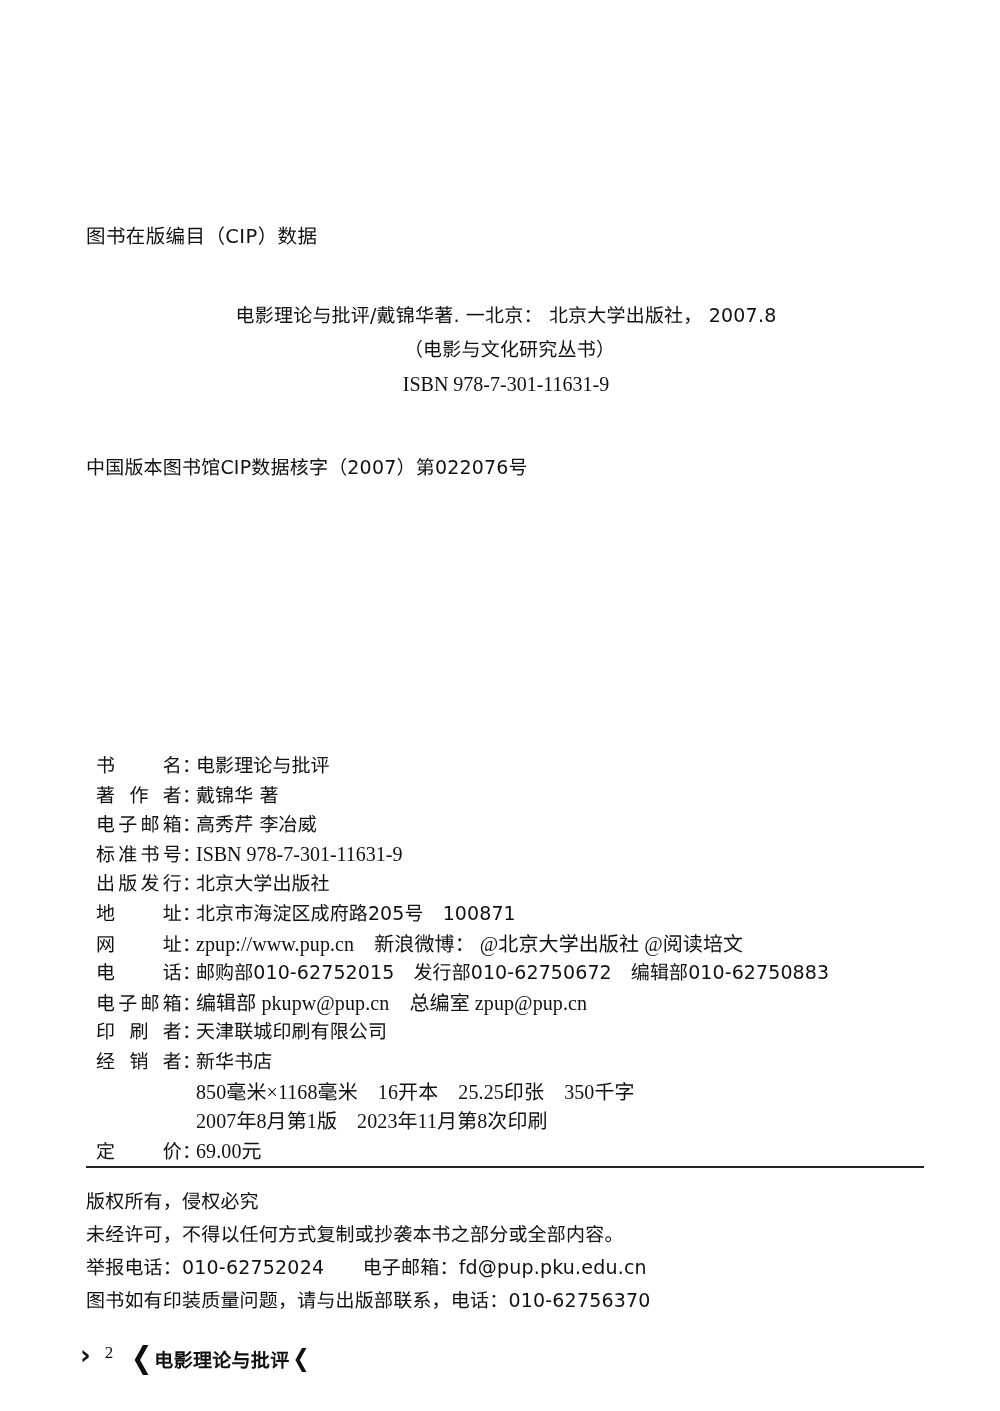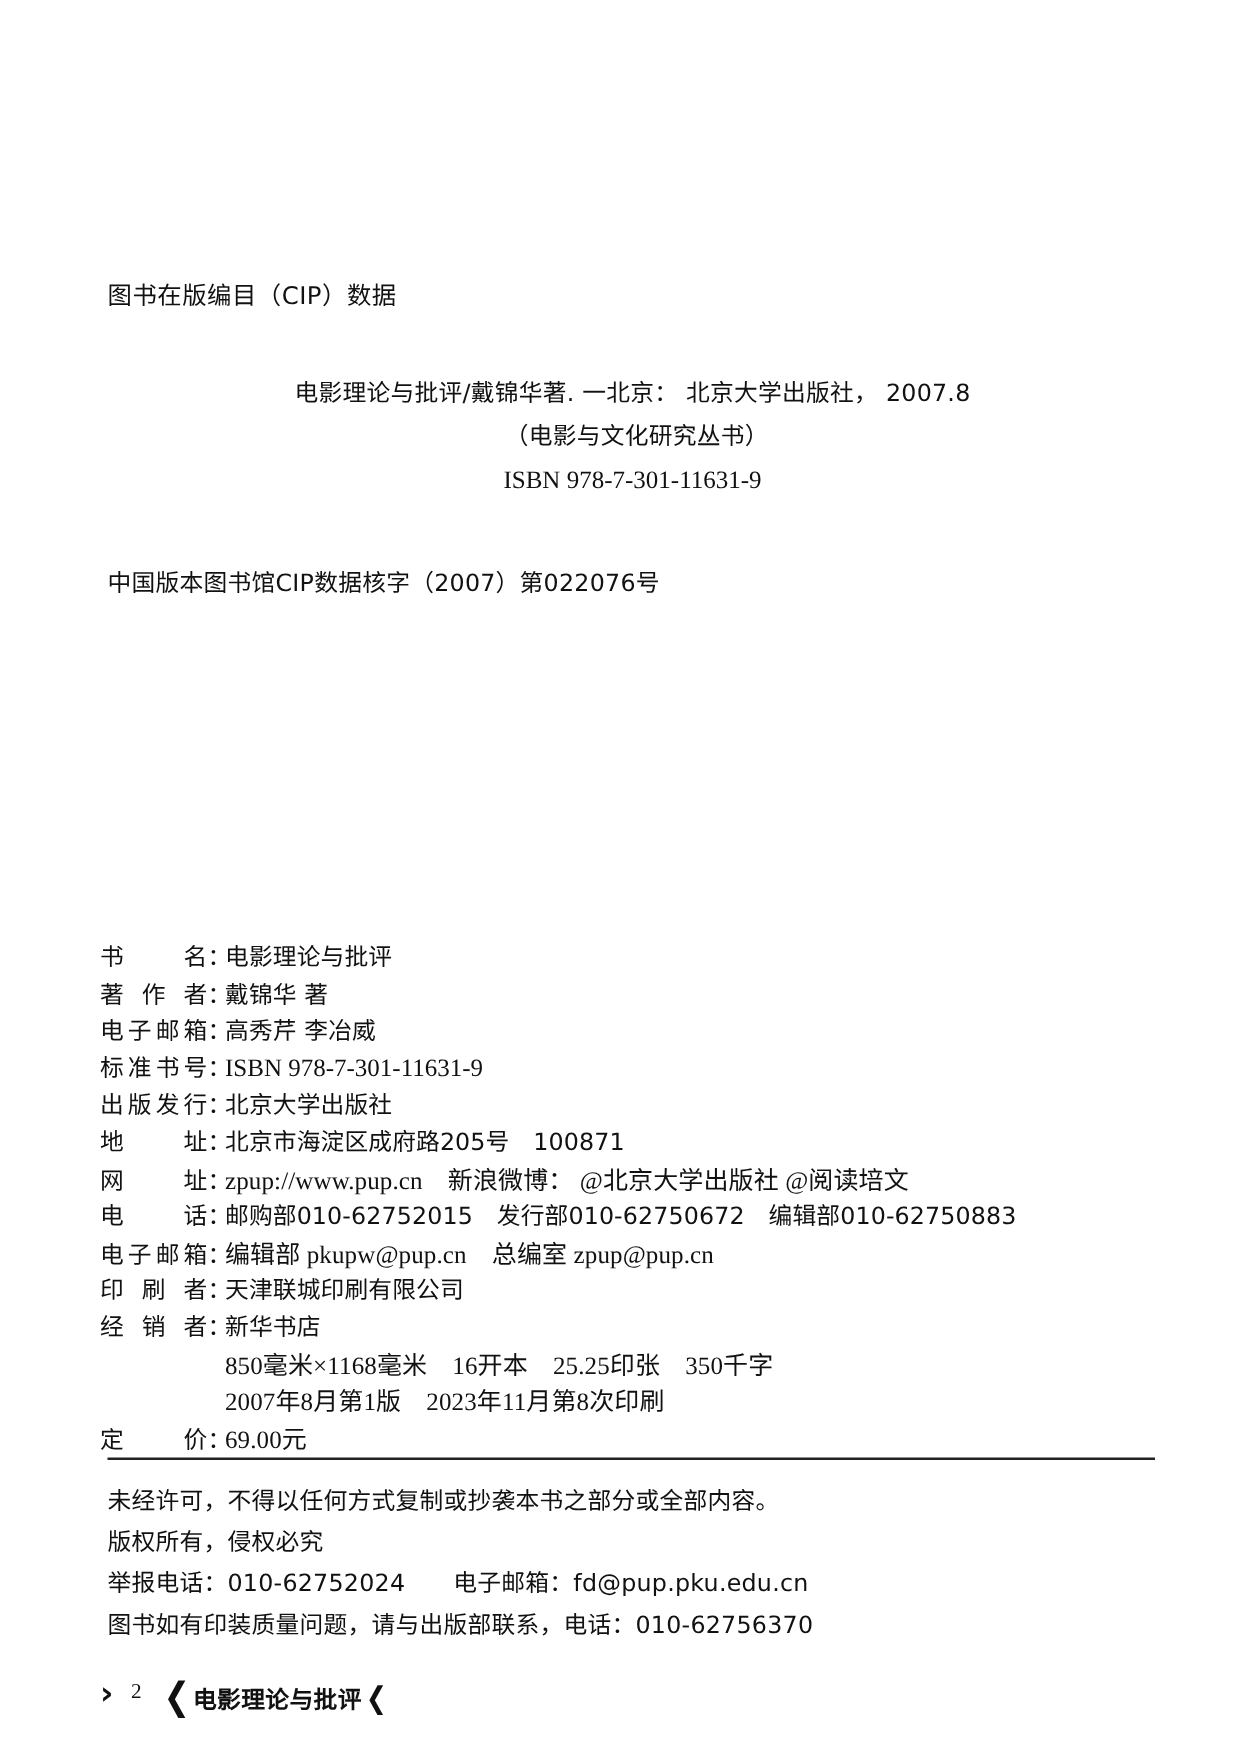--- a/index.html
+++ b/index.html
@@ -73,21 +73,21 @@
     font-family: "DejaVu Sans", sans-serif;
     font-size: 19px;
     line-height: 1.6;
     letter-spacing: 0.2px;
     white-space: pre;
   }
 
   
   .colophon {
     position: absolute;
-    left: 80px;
+    left: 96px;
     top: 738px;
     width: 840px;
   }
 
   .colo-row {
     display: flex;
     align-items: baseline;
     height: 29.6px;
     white-space: pre;
   }
@@ -268,22 +268,22 @@
       <div class="colo-row"><span class="colo-label">印刷者</span><span class="colo-colon">：</span><span class="colo-value">天津联城印刷有限公司</span></div>
       <div class="colo-row"><span class="colo-label">经销者</span><span class="colo-colon">：</span><span class="colo-value">新华书店</span></div>
       <div class="colo-row continuation"><span class="colo-label"></span><span class="colo-colon"></span><span class="colo-value mixedserif">850毫米×1168毫米　16开本　25.25印张　350千字</span></div>
       <div class="colo-row continuation"><span class="colo-label"></span><span class="colo-colon"></span><span class="colo-value mixedserif">2007年8月第1版　2023年11月第8次印刷</span></div>
       <div class="colo-row"><span class="colo-label">定价</span><span class="colo-colon">：</span><span class="colo-value mixedserif">69.00元</span></div>
     </div>
 
   <div class="divider"></div>
 
   <div class="notice">
+      <div class="notice-line mixed">版权所有，侵权必究</div>
       <div class="notice-line mixed">未经许可，不得以任何方式复制或抄袭本书之部分或全部内容。</div>
-      <div class="notice-line mixed">版权所有，侵权必究</div>
       <div class="notice-line mixed">举报电话：010-62752024　　电子邮箱：fd@pup.pku.edu.cn</div>
       <div class="notice-line mixed">图书如有印装质量问题，请与出版部联系，电话：010-62756370</div>
     </div>
 
   <div class="footer">
     <span class="footer-bracket-open">›</span>
     <span class="footer-page-number">2</span>
     <span class="footer-chevron-left">❮</span>
     <span class="footer-running-title">电影理论与批评</span>
     <span class="footer-chevron-right">❮</span>

